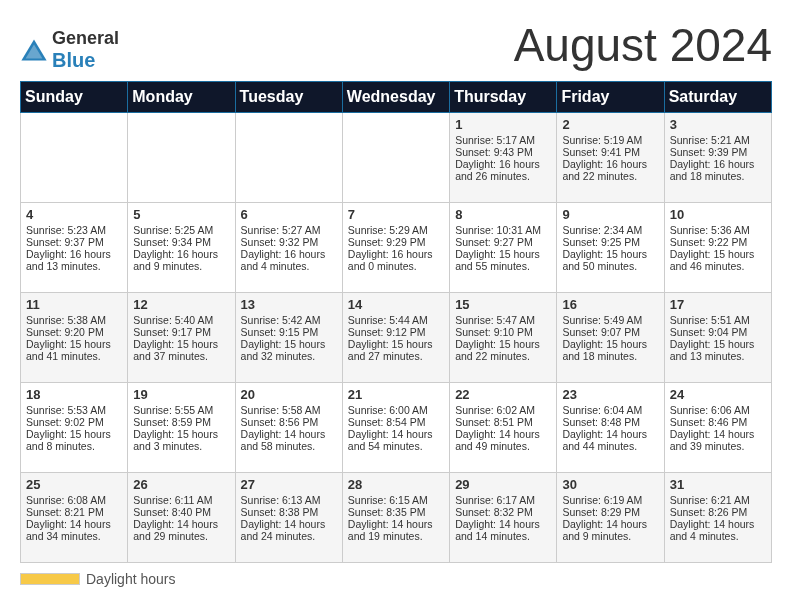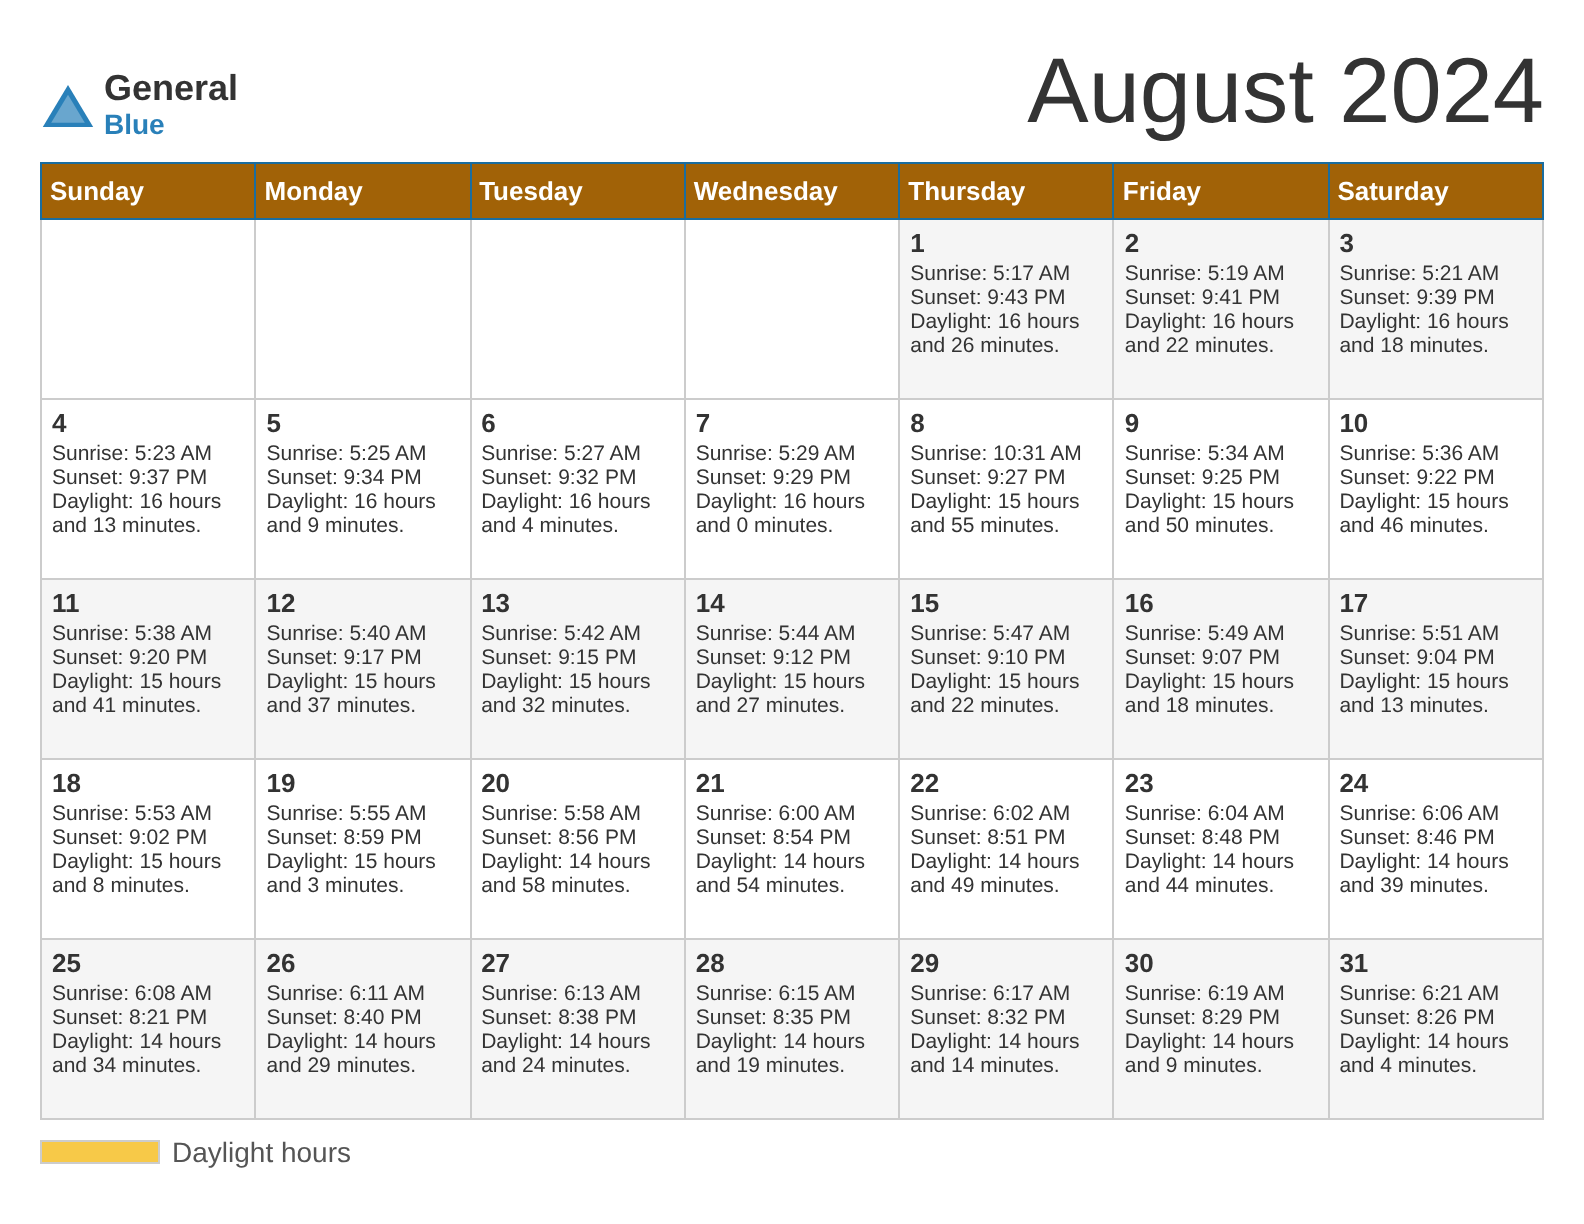--- a/index.html
+++ b/index.html
@@ -25,21 +25,21 @@
       display: flex;
       flex-direction: column;
       line-height: 1.1;
     }
     .logo-general {
       font-size: 18px;
       font-weight: bold;
       color: #333;
     }
     .logo-blue {
-      font-size: 14px;
+      font-size: 20px;
       font-weight: bold;
       color: #2980b9;
     }
     .logo-icon {
       width: 28px;
       height: 28px;
     }
     .title-block {
       text-align: right;
     }
@@ -52,23 +52,23 @@
     .calendar-subtitle {
       font-size: 16px;
       color: #555;
     }
     table {
       width: 100%;
       border-collapse: collapse;
       table-layout: fixed;
     }
     thead th {
-      background: #a16207;
+      background: #0f172a;
       color: #fff;
-      font-size: 13px;
+      font-size: 16px;
       font-weight: bold;
       padding: 6px 4px;
       text-align: left;
       border: 1px solid #1a6da0;
     }
     tbody td {
       vertical-align: top;
       border: 1px solid #ccc;
       padding: 4px 5px;
       font-size: 10.5px;
@@ -191,21 +191,21 @@
           <div>Daylight: 16 hours and 0 minutes.</div>
         </td>
         <td>
           <span class="day-number">8</span>
           <div>Sunrise: 10:31 AM</div>
           <div>Sunset: 9:27 PM</div>
           <div>Daylight: 15 hours and 55 minutes.</div>
         </td>
         <td>
           <span class="day-number">9</span>
-          <div>Sunrise: 5:34 AM</div>
+          <div>Sunrise: 2:34 AM</div>
           <div>Sunset: 9:25 PM</div>
           <div>Daylight: 15 hours and 50 minutes.</div>
         </td>
         <td>
           <span class="day-number">10</span>
           <div>Sunrise: 5:36 AM</div>
           <div>Sunset: 9:22 PM</div>
           <div>Daylight: 15 hours and 46 minutes.</div>
         </td>
       </tr>

